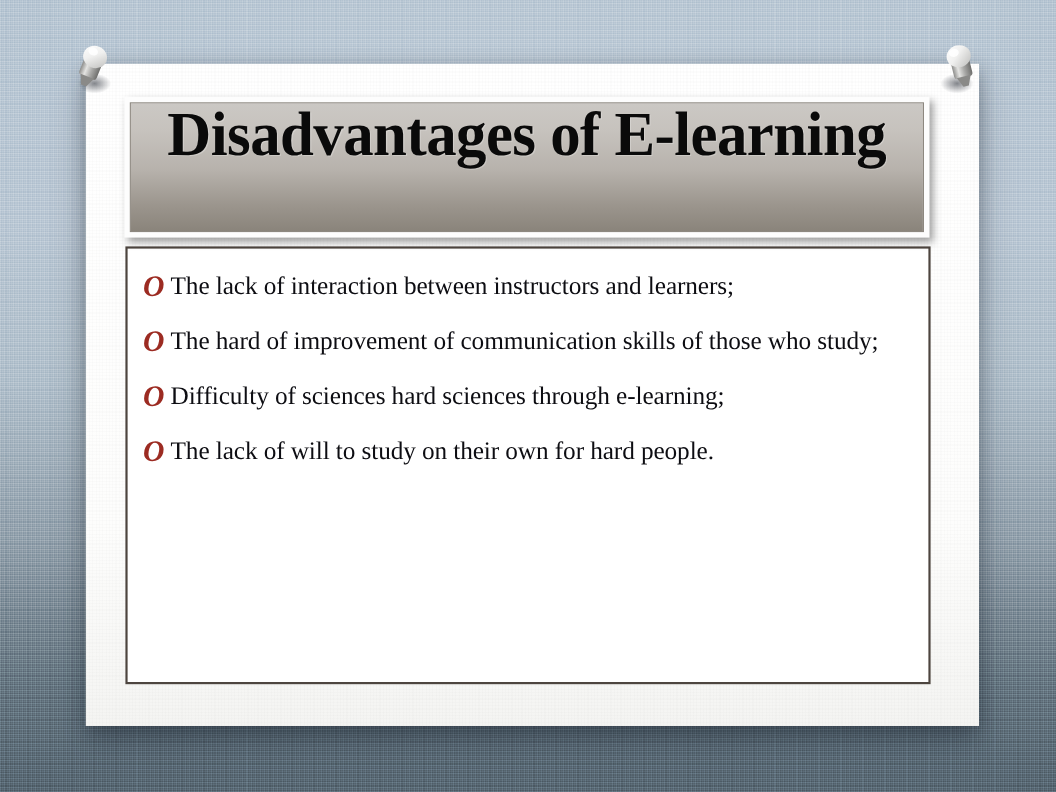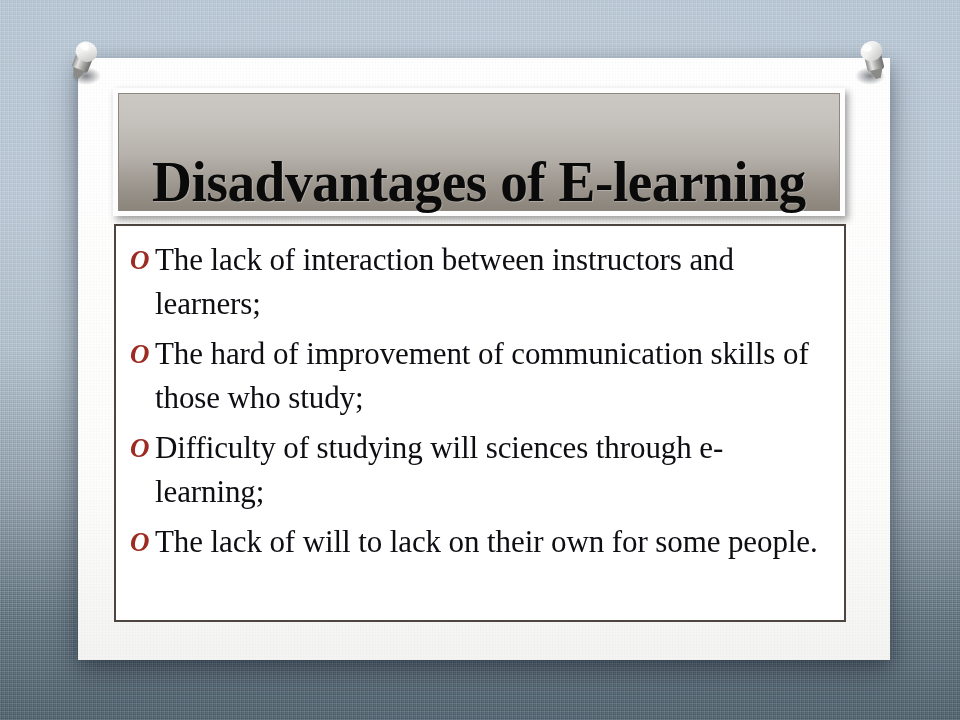--- a/index.html
+++ b/index.html
@@ -104,21 +104,21 @@
     height: 100%;
     box-sizing: border-box;
     border: 1px solid #8d8880;
     background: linear-gradient(to bottom,
       #cbc8c4 0%,
       #c6c2bd 22%,
       #b7b2ac 52%,
       #9b958d 80%,
       #8a847b 100%);
     display: flex;
-    align-items: flex-end;
+    align-items: flex-start;
     justify-content: center;
   }
   #title-text {
     font-family: "Liberation Serif", "DejaVu Serif", serif;
     font-weight: bold;
     font-size: 57px;
     line-height: 1;
     color: #0a0a0a;
     letter-spacing: -0.5px;
     white-space: nowrap;
@@ -157,21 +157,21 @@
     font-size: 27px;
     line-height: 44px;
     color: #9c2b22;
     text-align: left;
     padding-left: 2px;
     box-sizing: border-box;
   }
   .bullet-text {
     flex: 1 1 auto;
     font-family: "Liberation Serif", "DejaVu Serif", serif;
-    font-size: 31px;
+    font-size: 23px;
     line-height: 44px;
     color: #0d0d12;
     letter-spacing: -0.1px;
   }
 
   
   .pushpin {
     position: absolute;
     width: 46px;
     height: 58px;
@@ -206,26 +206,26 @@
           <span class="bullet-text">The lack of interaction between instructors and learners;</span>
         </li>
 
         <li class="bullet-item">
           <span class="bullet-mark">O</span>
           <span class="bullet-text">The hard of improvement of communication skills of those who study;</span>
         </li>
 
         <li class="bullet-item">
           <span class="bullet-mark">O</span>
-          <span class="bullet-text">Difficulty of studying will sciences through e-learning;</span>
-        </li>
-
-        <li class="bullet-item">
-          <span class="bullet-mark">O</span>
-          <span class="bullet-text">The lack of will to lack on their own for some people.</span>
+          <span class="bullet-text">Difficulty of sciences hard sciences through e-learning;</span>
+        </li>
+
+        <li class="bullet-item">
+          <span class="bullet-mark">O</span>
+          <span class="bullet-text">The lack of will to study on their own for hard people.</span>
         </li>
 
       </ul>
     </div>
 
   </div>
 
   <div class="pushpin" id="pushpin-left">
     <svg viewBox="0 0 46 58" xmlns="http://www.w3.org/2000/svg">
       <defs>

